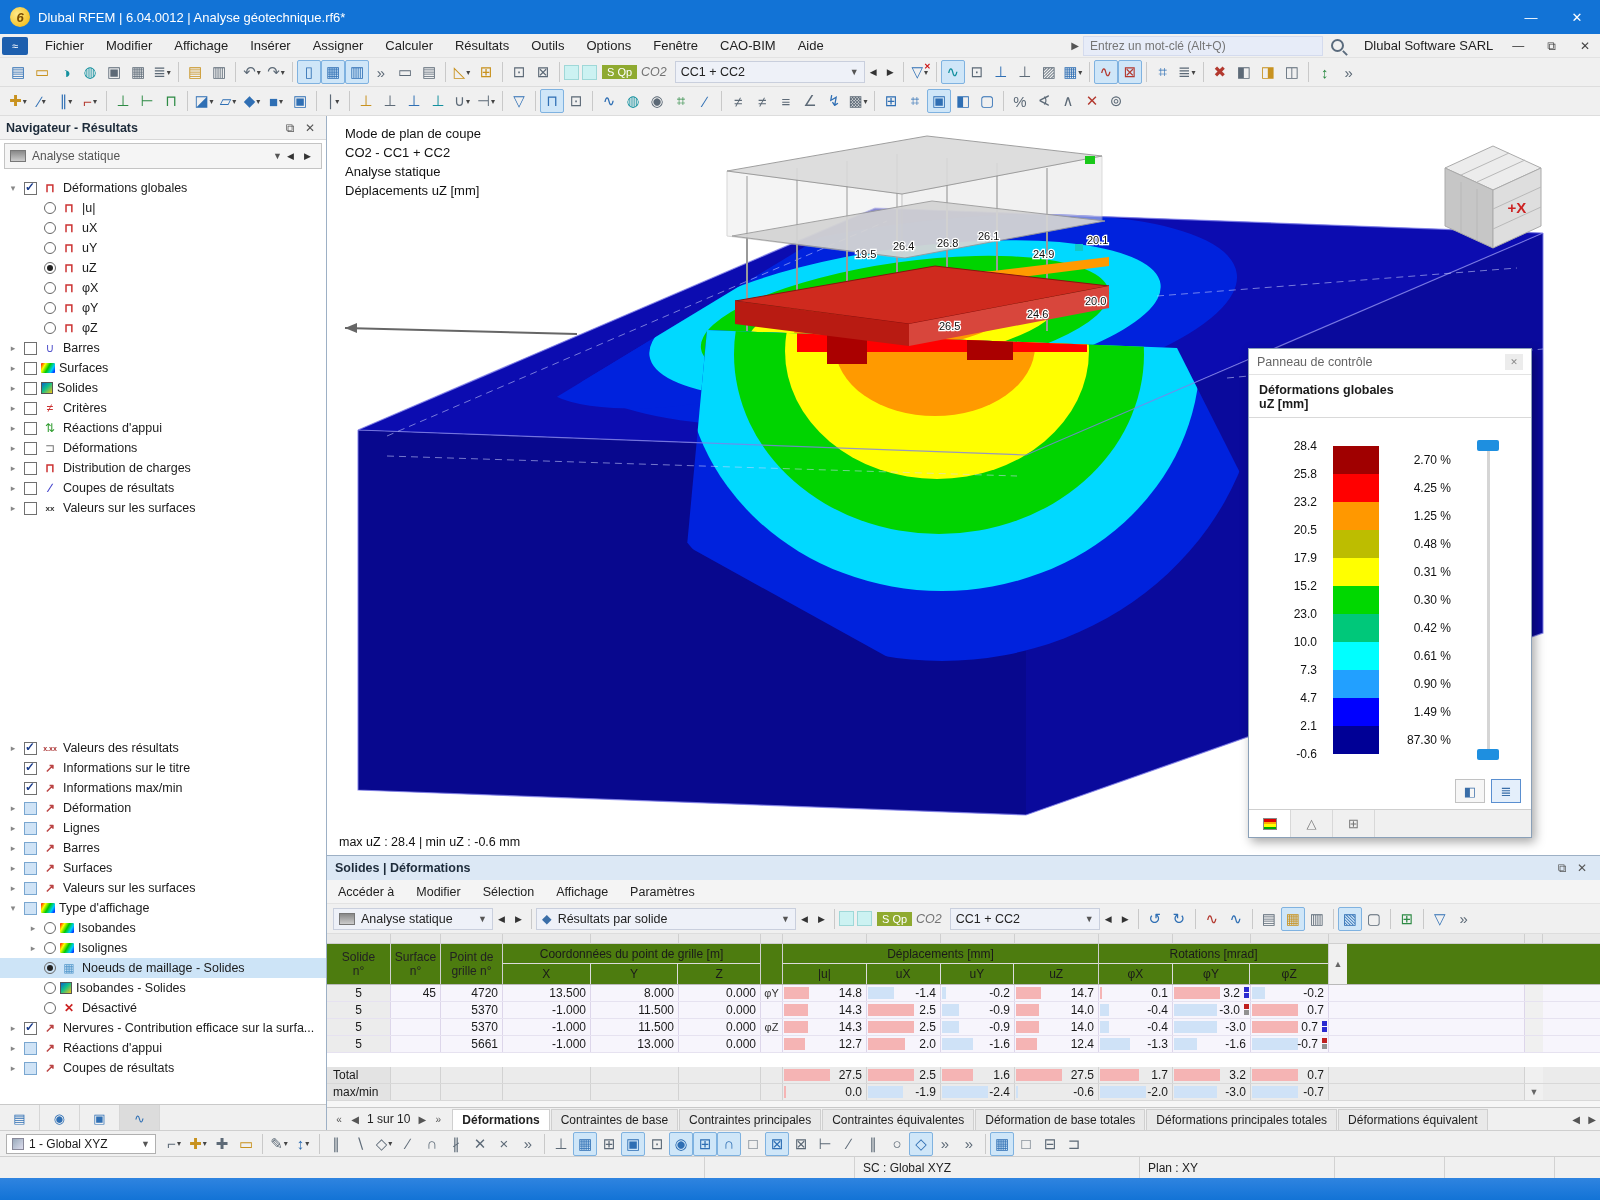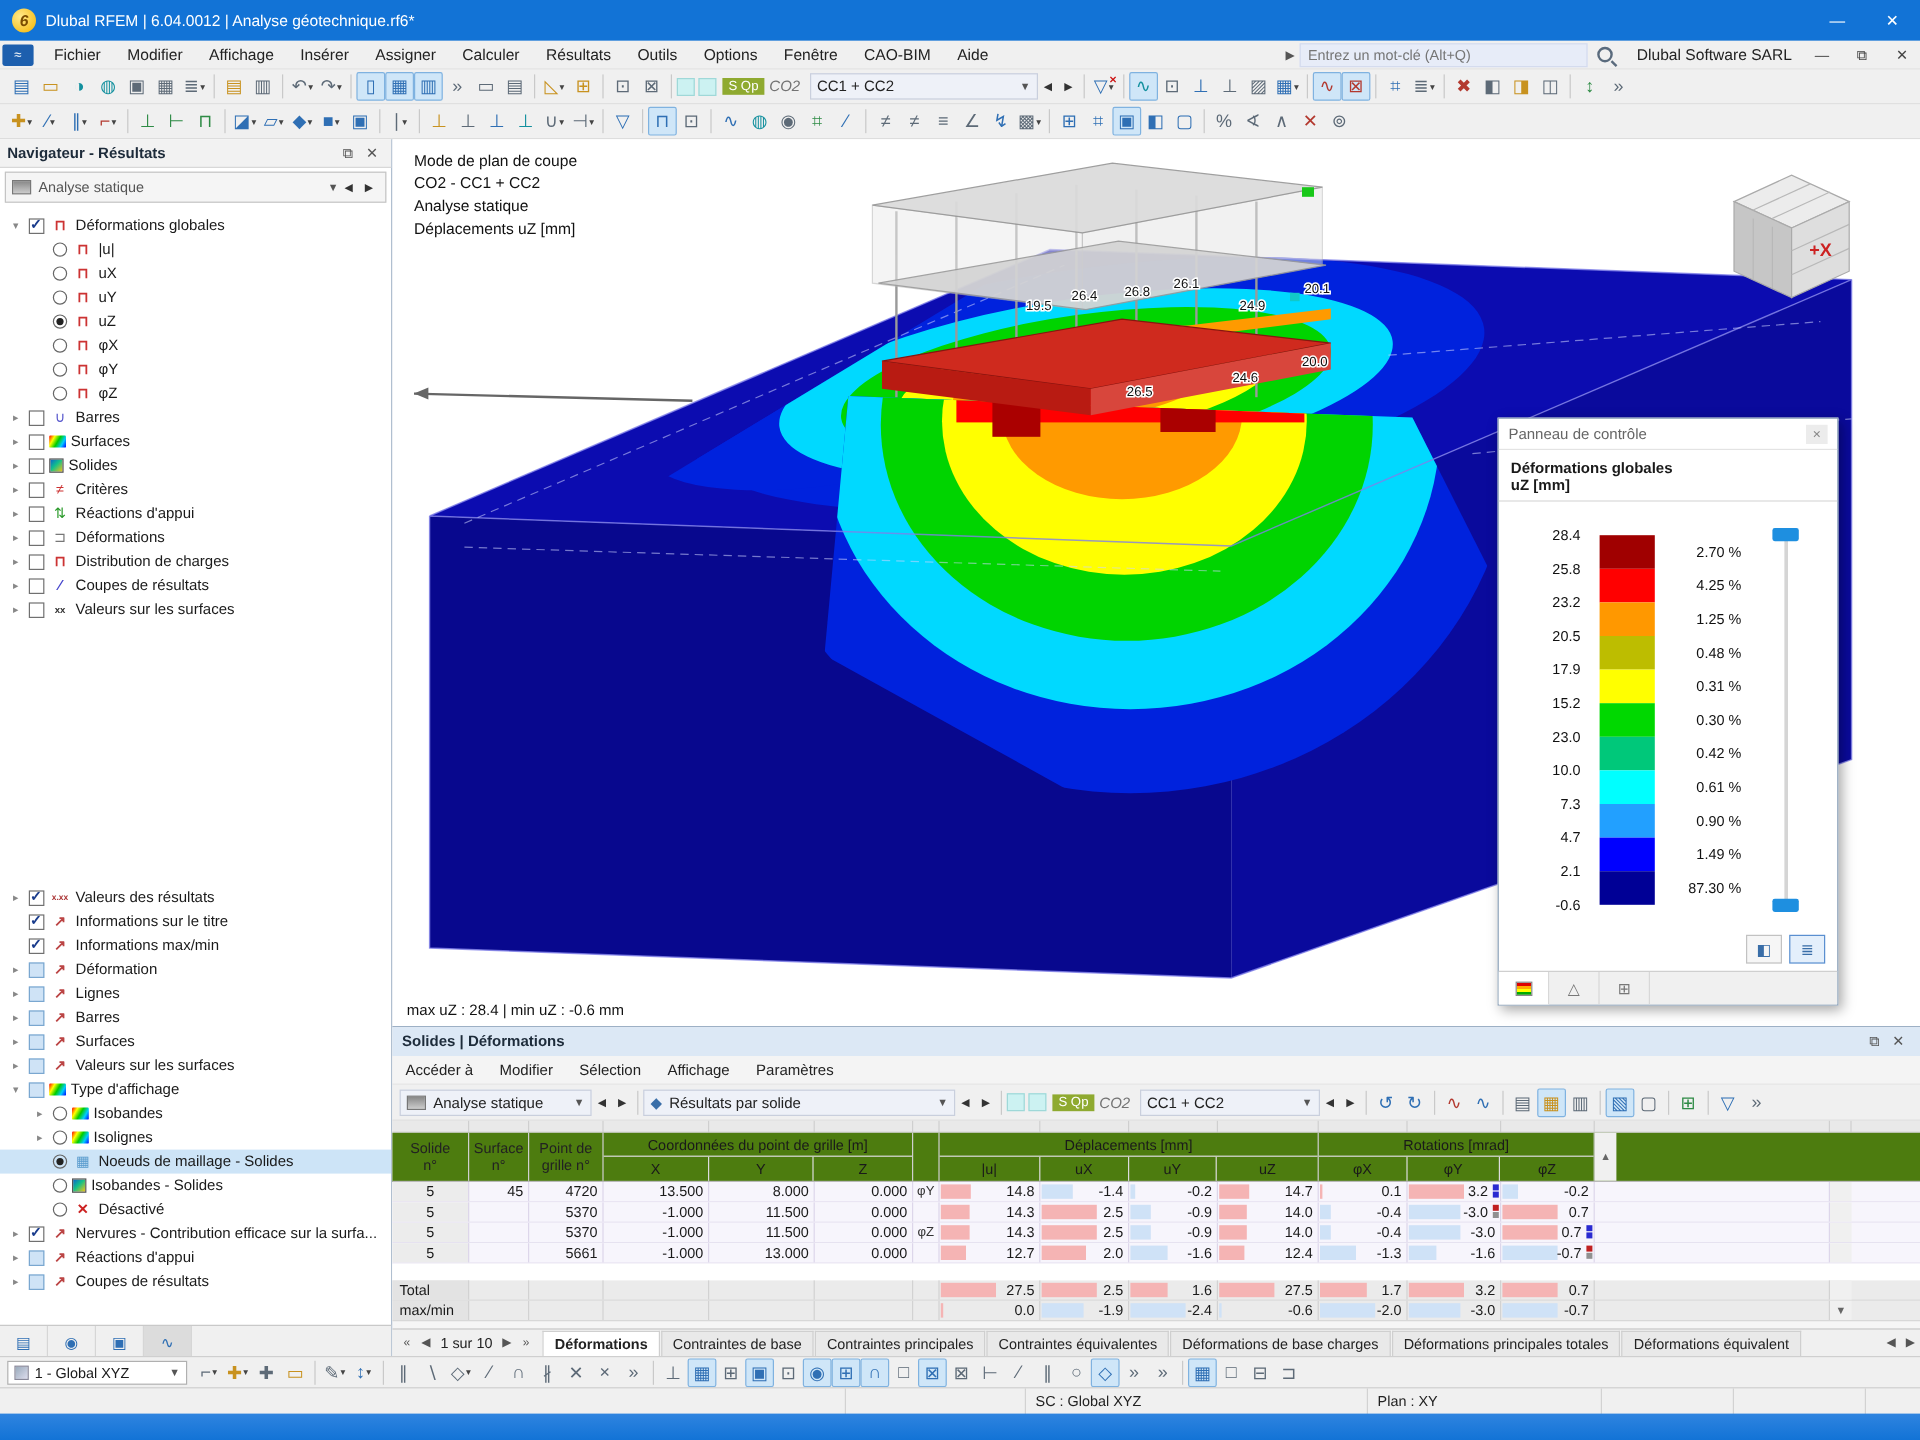--- a/index.html
+++ b/index.html
@@ -1293,21 +1293,21 @@
       <span class="pg">«</span>
       <span class="pg">◀</span>
       <span class="pg-count">1 sur 10</span>
       <span class="pg">▶</span>
       <span class="pg">»</span>
       <span id="table-tabs" style="display:flex;margin-left:6px">
           <span class="ttab active">Déformations</span>
           <span class="ttab">Contraintes de base</span>
           <span class="ttab">Contraintes principales</span>
           <span class="ttab">Contraintes équivalentes</span>
-          <span class="ttab">Déformations de base charges</span>
+          <span class="ttab">Déformation de base totales</span>
           <span class="ttab">Déformations principales totales</span>
           <span class="ttab">Déformations équivalent</span>
         </span>
       <span style="margin-left:auto;display:flex">
         <span class="pg">◀</span>
         <span class="pg">▶</span>
       </span>
     </div>
   </div>
 

